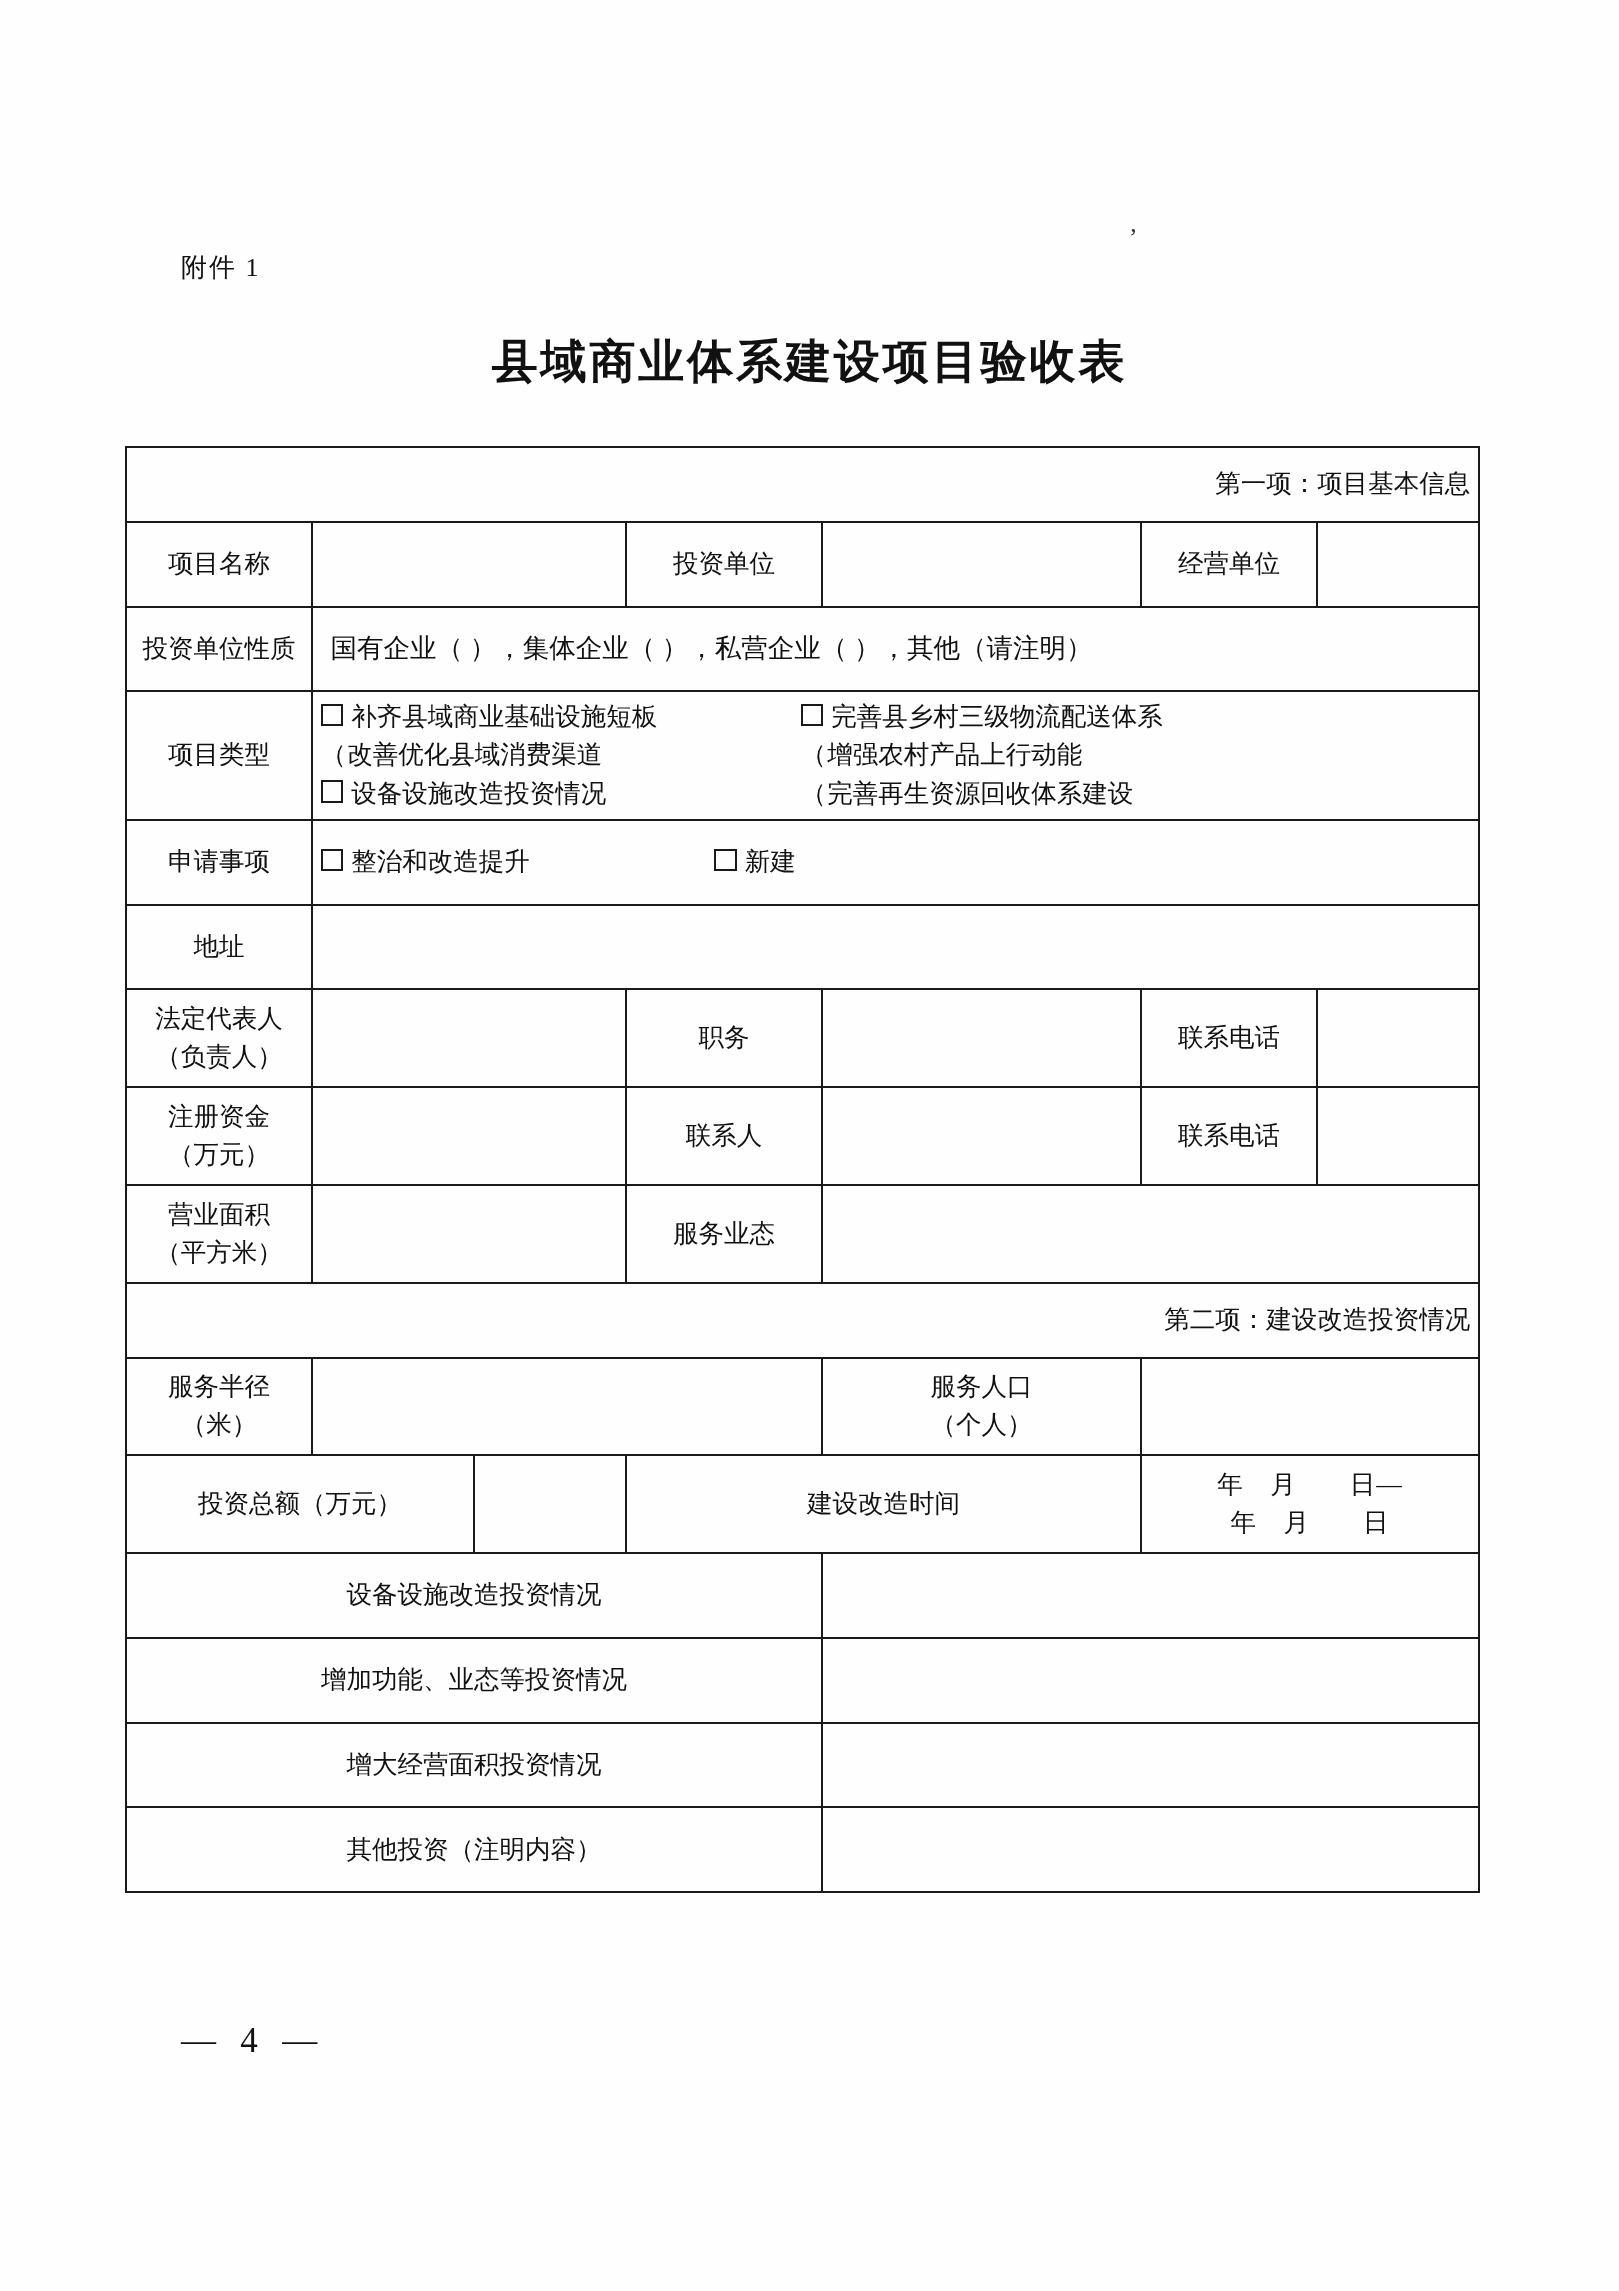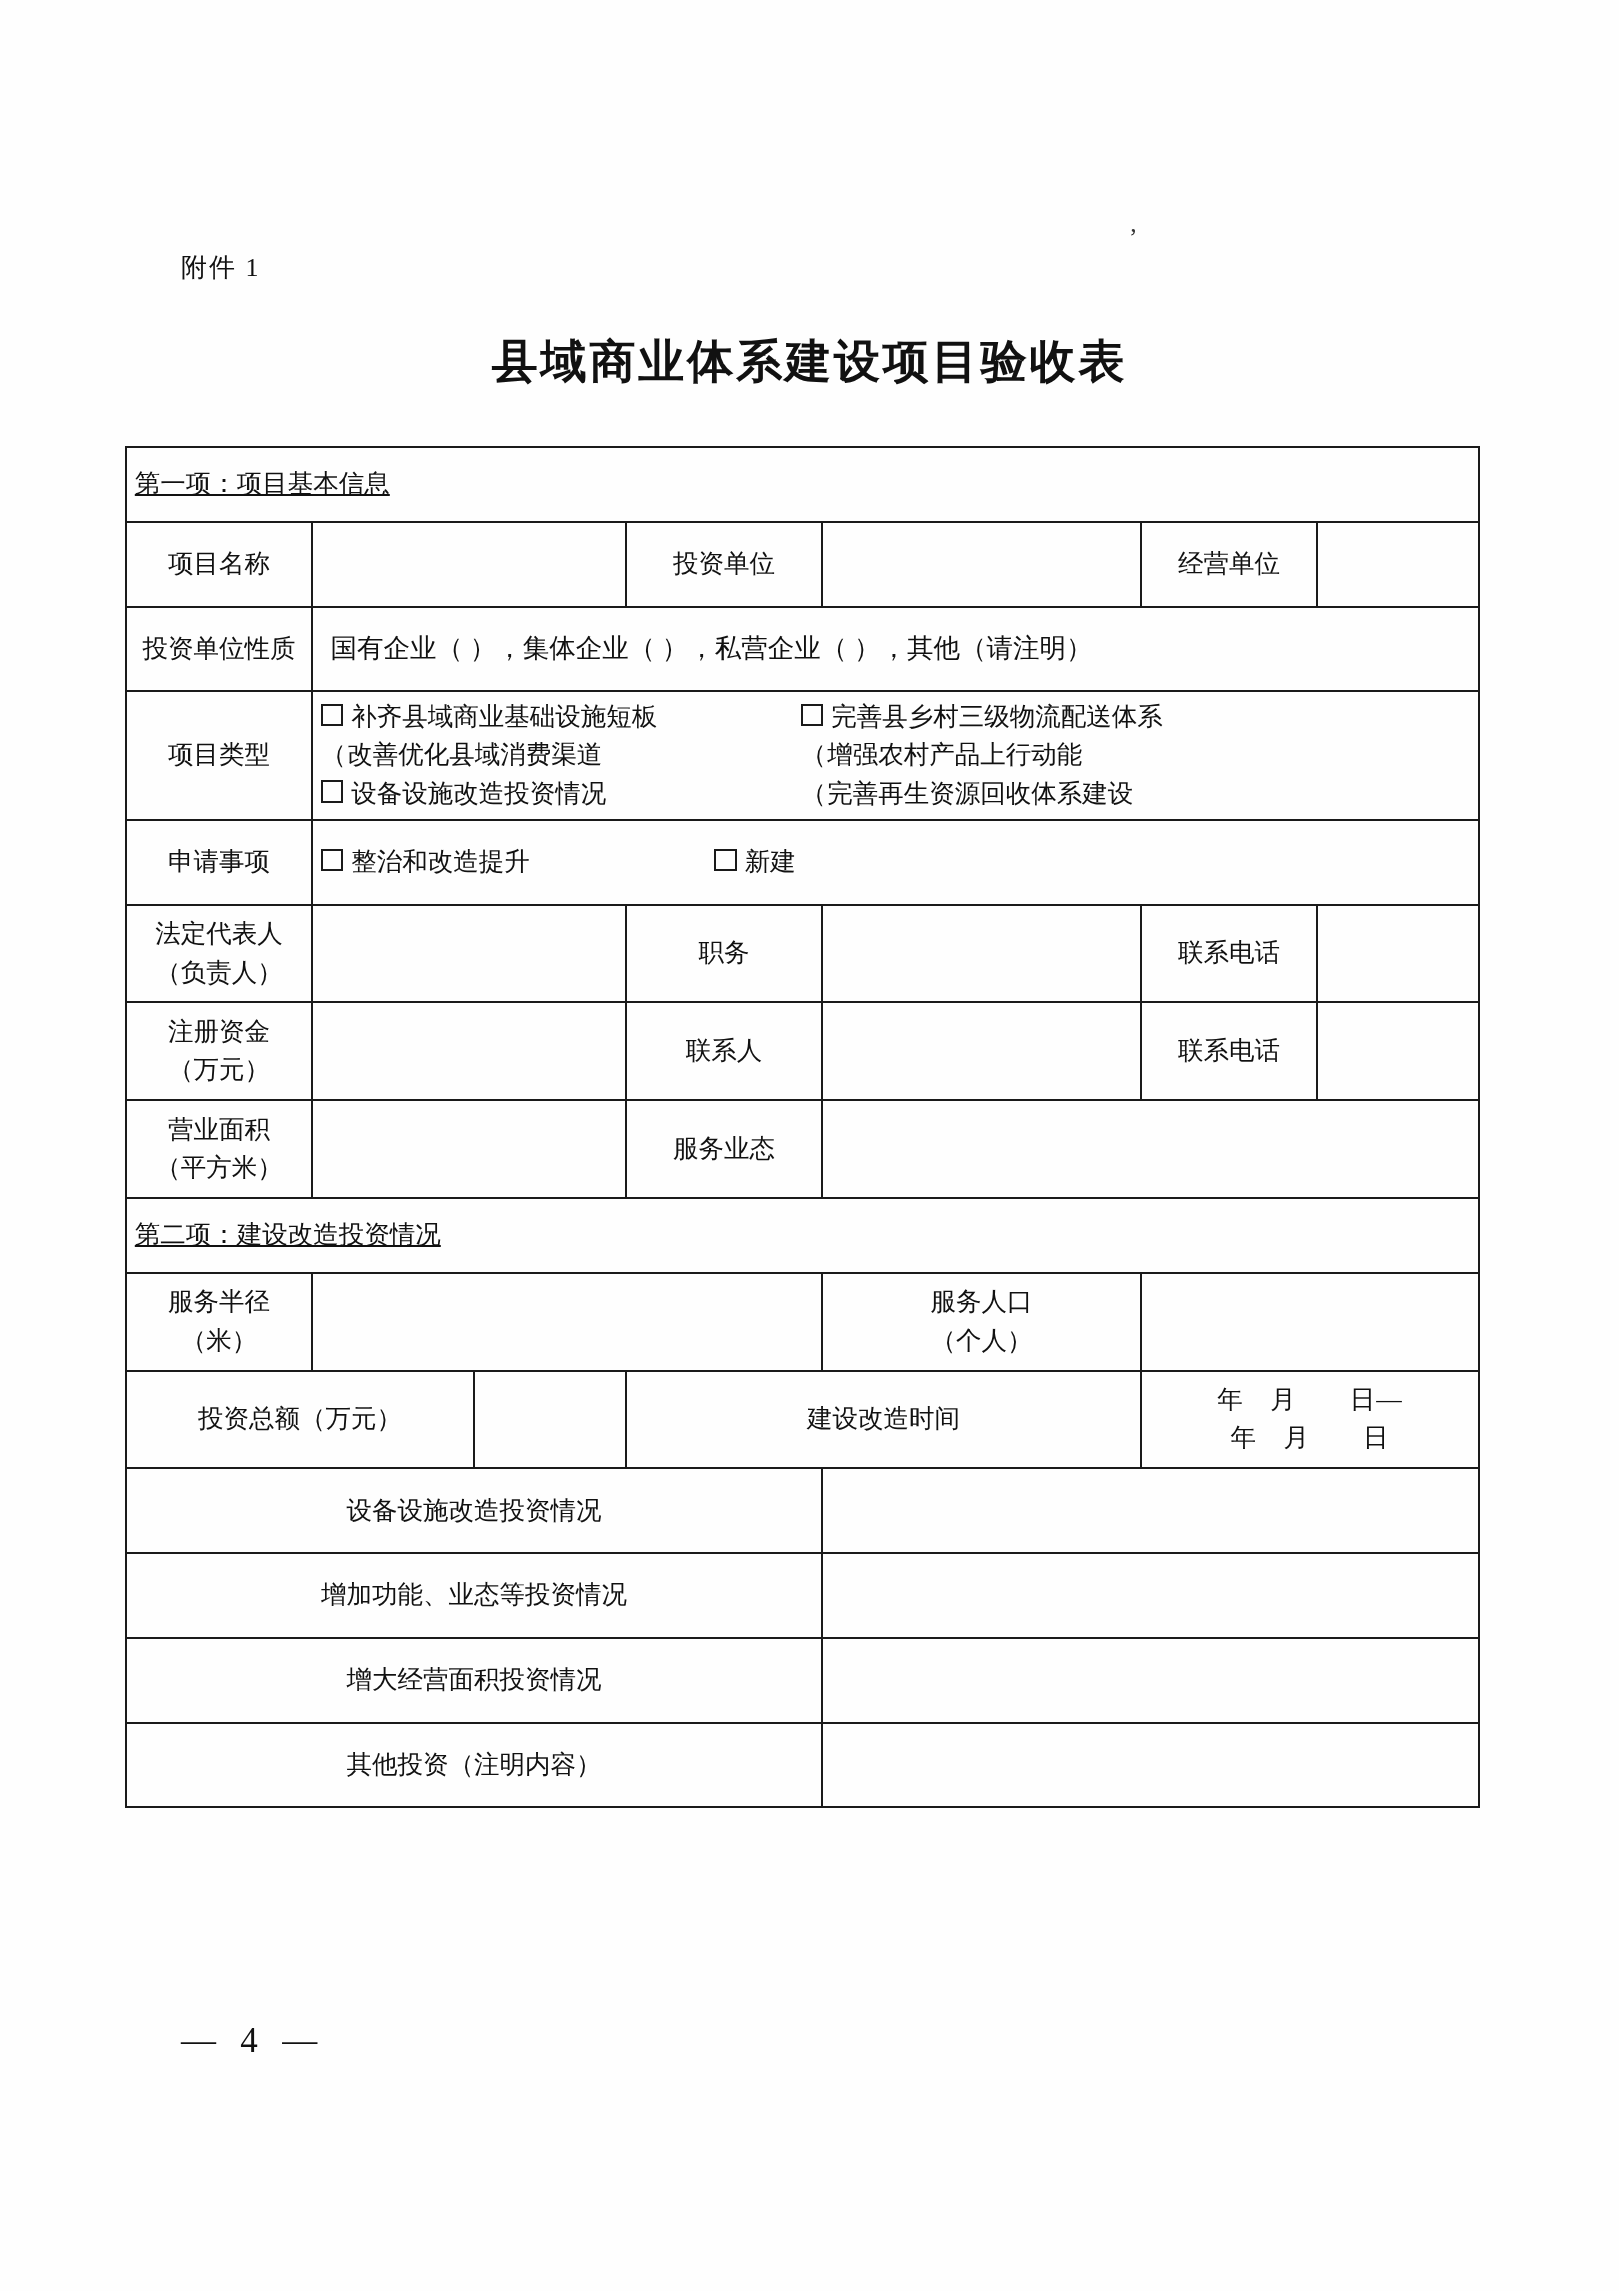--- a/index.html
+++ b/index.html
@@ -58,24 +58,23 @@
   }
   table.form td {
     border: 2px solid #1a1a1a;
     font-size: 25.5px;
     padding: 5.9px 7.8px;
     vertical-align: middle;
     line-height: 1.5;
   }
   .lft { text-align: left; }
   .section-head {
-    text-align: left;
+    text-align: right;
     font-size: 27.4px;
     height: 61px;
-    text-decoration: underline;
   }
   .lbl {
     text-align: center;
     font-size: 27.4px;
   }
   .lbl2 {
     text-align: center;
     font-size: 27.4px;
     line-height: 1.35;
   }
@@ -185,20 +184,24 @@
 
     <tr>
       <td class="lbl tall">申请事项</td>
       <td colspan="7" class="apply-cell">
         <span><span class="cb"></span><span>整治和改造提升</span></span>
         <span class="apply-gap"></span>
         <span><span class="cb"></span><span>新建</span></span>
       </td>
     </tr>
 
+    <tr>
+      <td class="lbl tall">地址</td>
+      <td colspan="7"></td>
+    </tr>
 
     <tr>
       <td class="lbl2 taller">
         <div>法定代表人</div>
             <div>（负责人）</div>
       </td>
       <td colspan="2"></td>
       <td class="lbl">职务</td>
       <td colspan="2"></td>
       <td class="lbl">联系电话</td>

